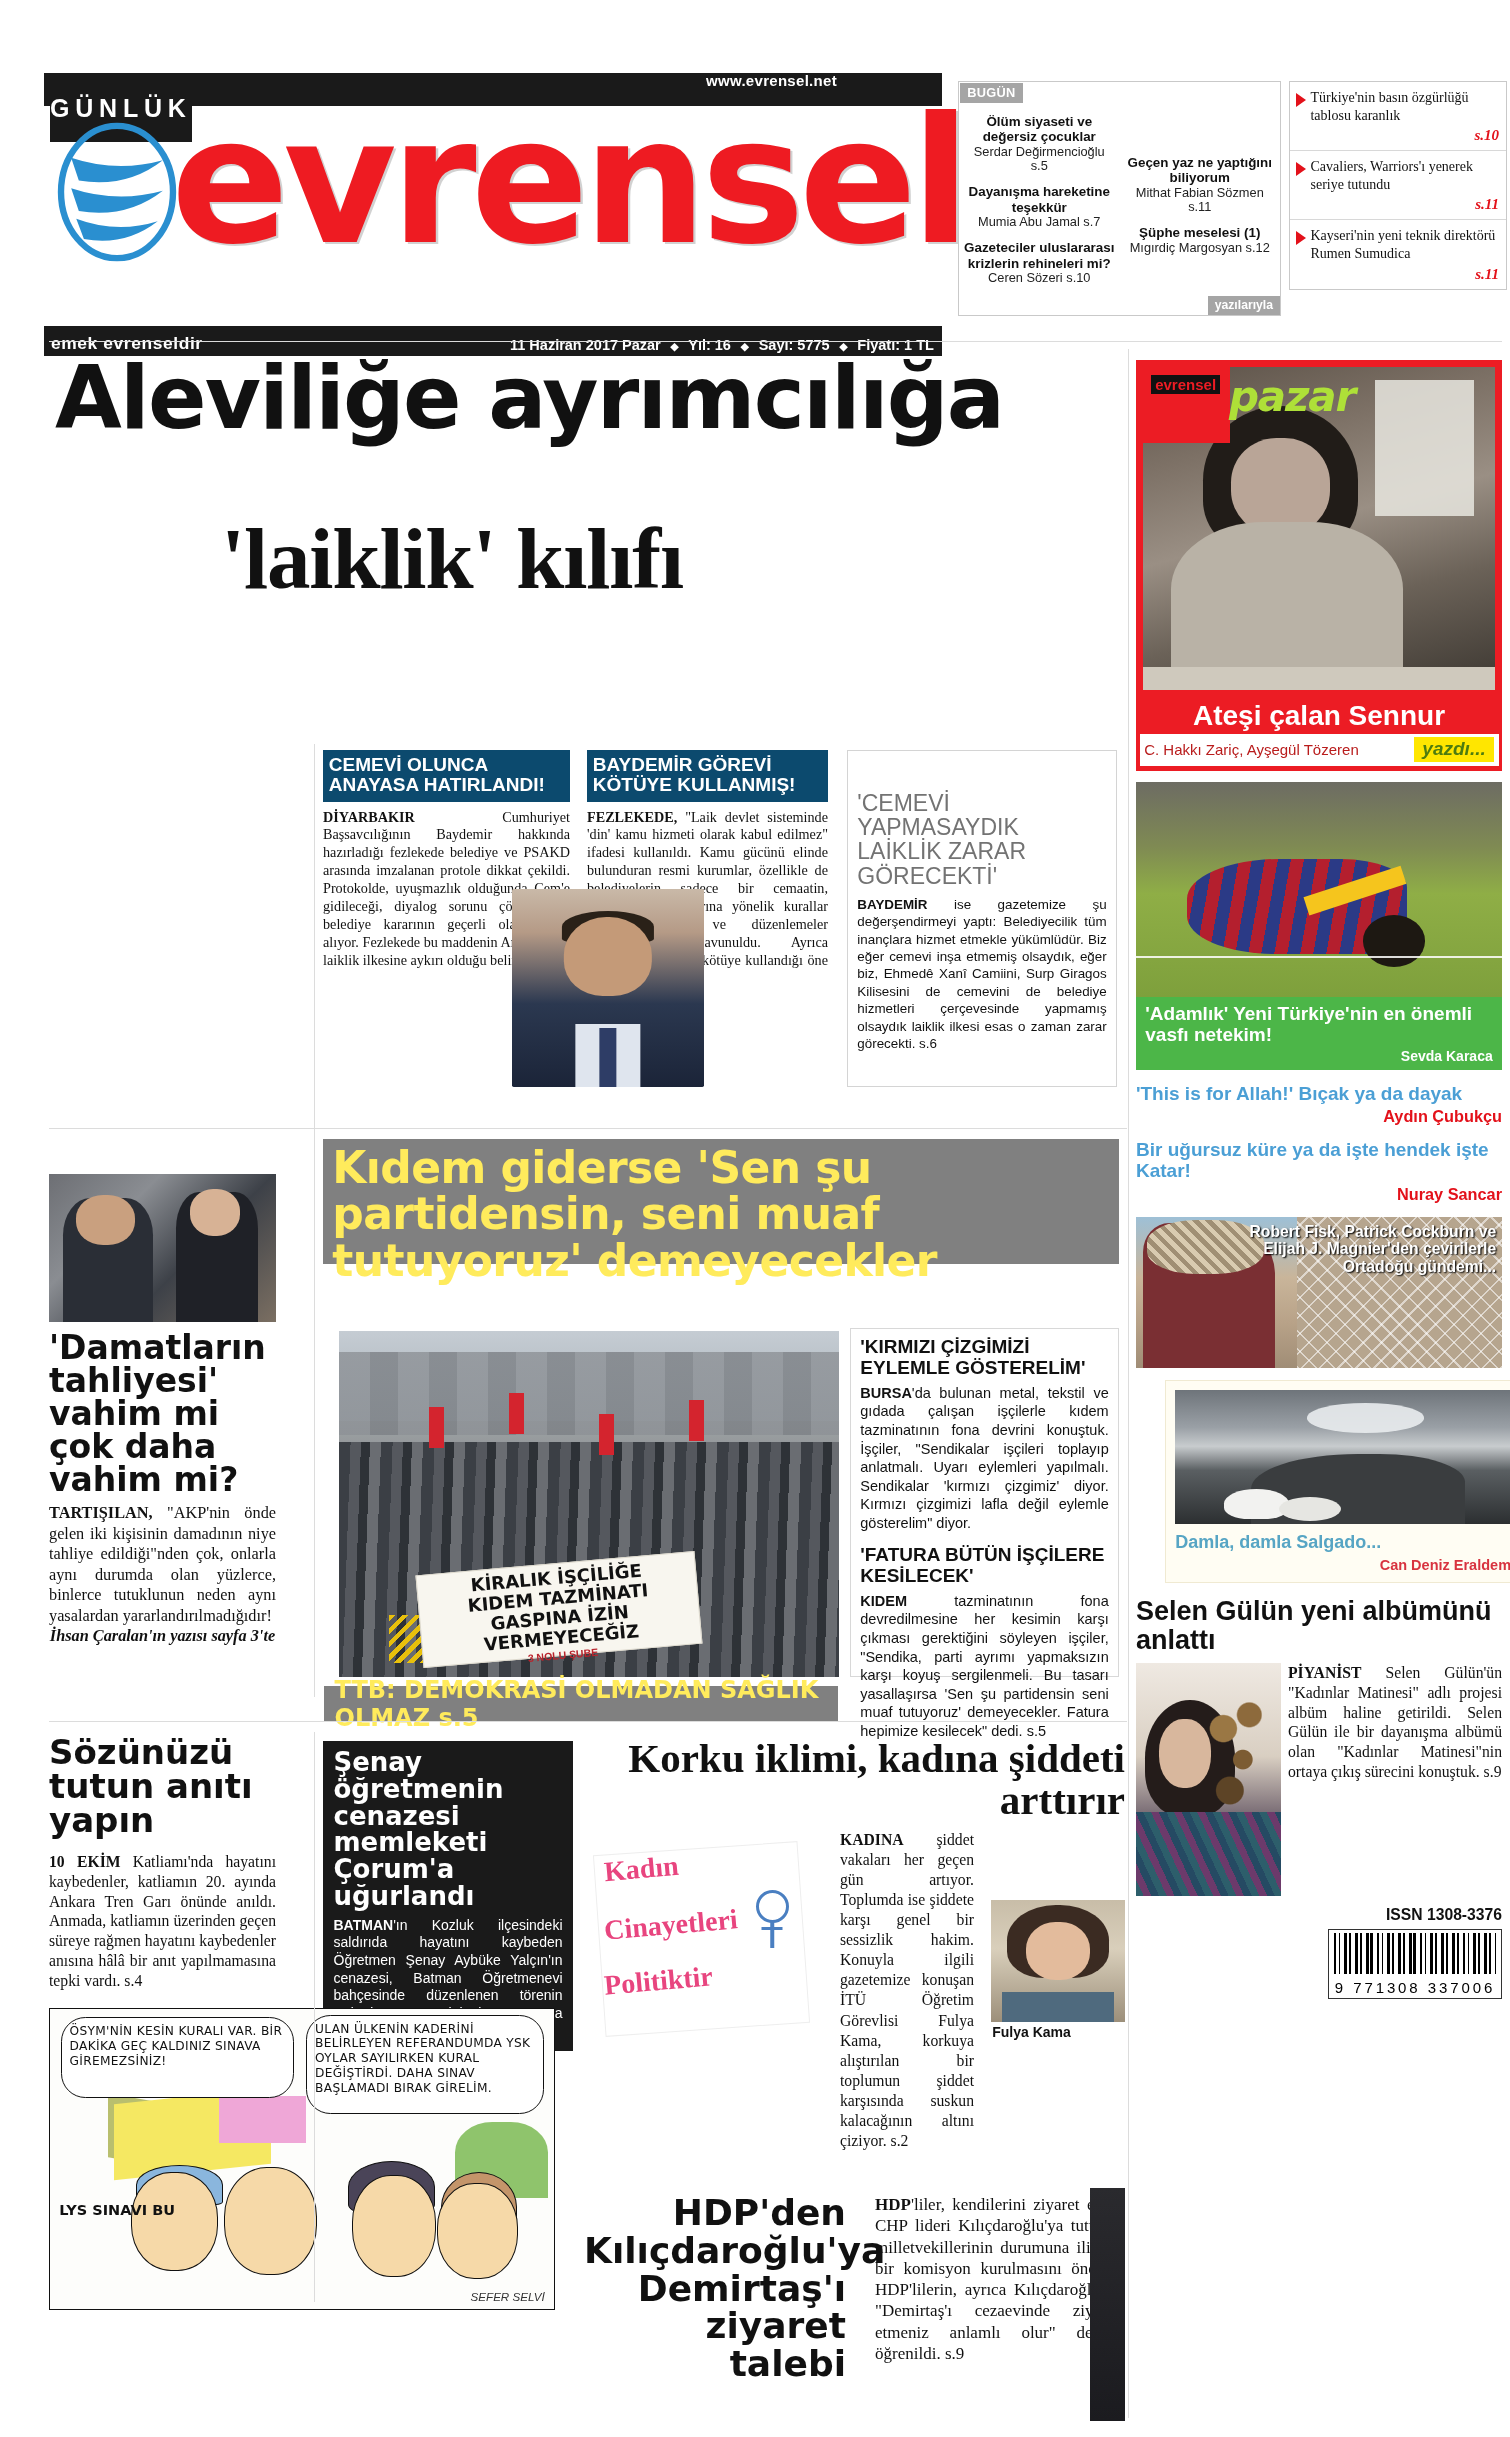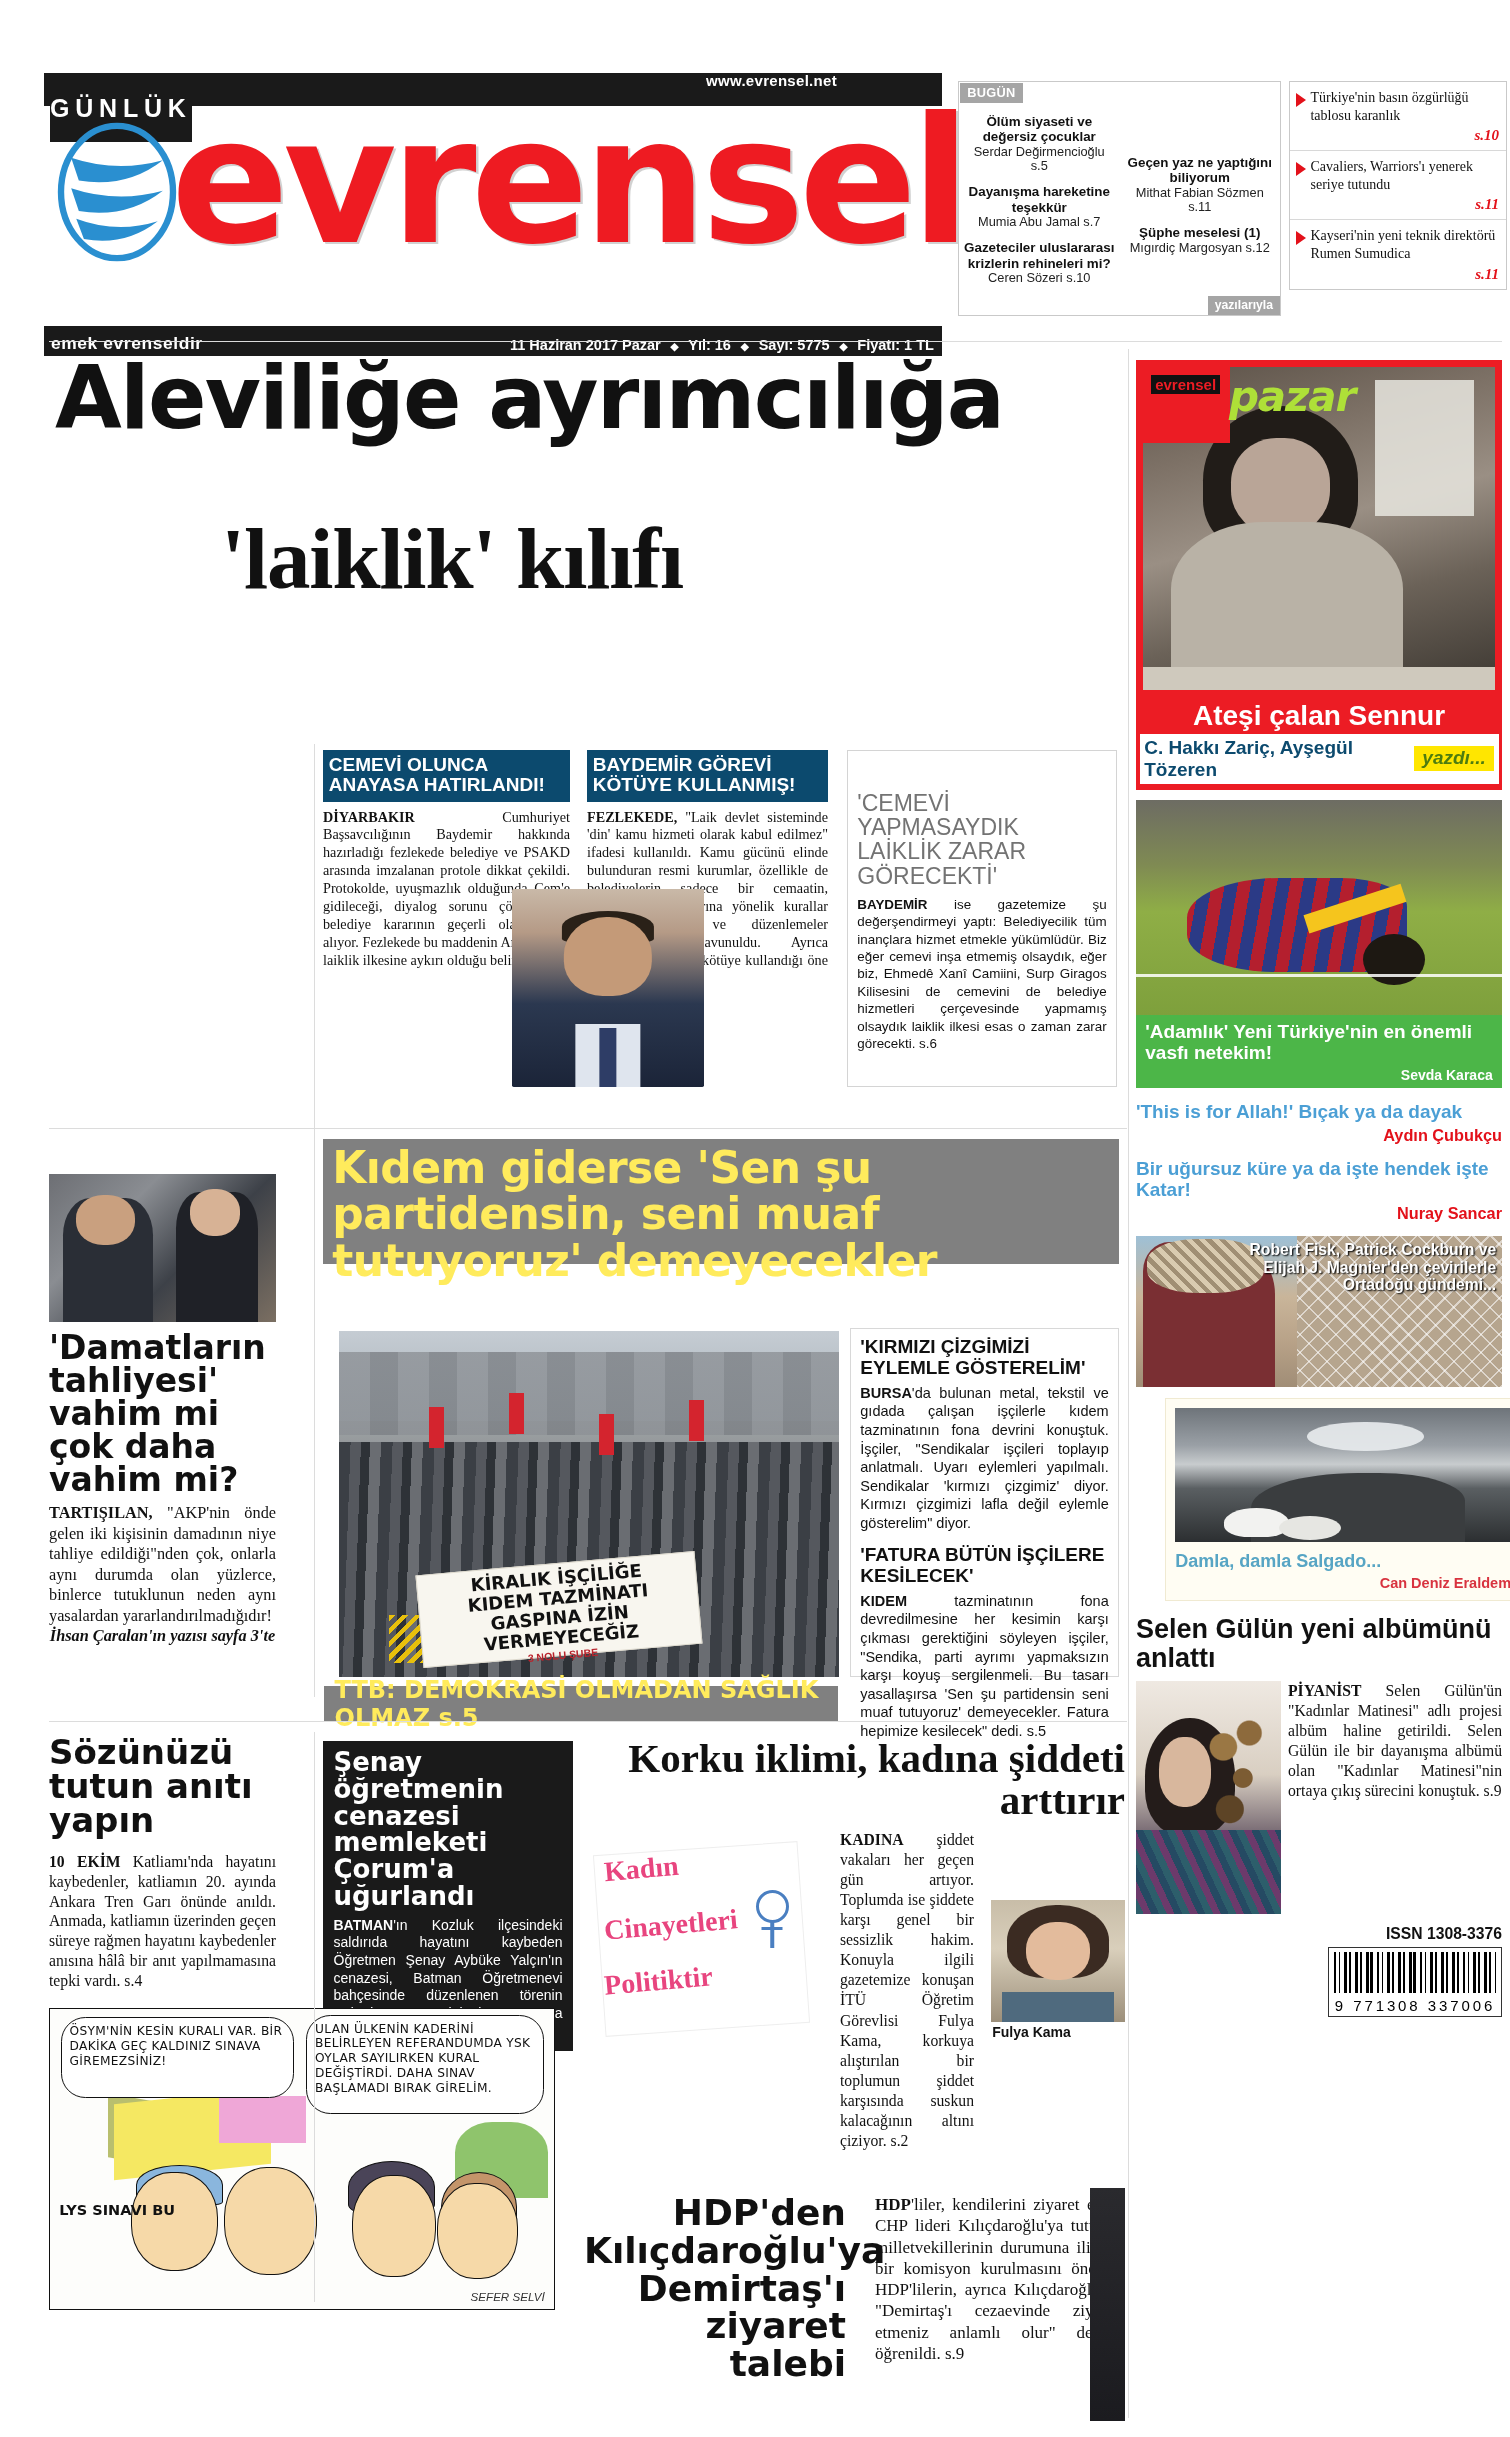--- a/index.html
+++ b/index.html
@@ -102,21 +102,21 @@
   .pazar-logo { position:absolute; left:0; top:0; width:87px; height:76px; background:#ec1c24; }
   .pazar-ev { position:absolute; left:8.1px; top:8.1px; background:#111; color:#ec1c24;
      font-weight:bold; font-size:15px; padding:1.2px 4.1px; }
   .pazar-word { position:absolute; left:86px; top:4.7px; font-style:italic; font-weight:bold;
      font-size:42px; color:#aee038; font-family:"DejaVu Sans", sans-serif; letter-spacing:-1.2px; }
 
   .ates-bar { width:366px; background:#ec1c24; padding:4.7px 0 5.8px; }
   .ates-t { color:#fff; font-weight:bold; font-size:28px; text-align:center; line-height:1; }
   .ates-sub { background:#fff; margin:4.7px 3.5px 0; display:flex; align-items:center; justify-content:space-between;
      padding:2.3px 4.7px 3.5px; }
-  .ates-names { font-weight:bold; font-size:19px; color:#0c4a6e; }
+  .ates-names { font-weight:normal; font-size:15px; color:#b91c1c; }
   .yazdi { background:#ffe600; font-weight:bold; font-style:italic; font-size:19px; padding:1.2px 8.1px 2.3px; color:#4d7c0f;text-align:right; }
 
   .sp-photo { width:366px; height:215px; margin-top:10.5px; position:relative; overflow:hidden;
      background: linear-gradient(180deg,#6d6c63 0%,#7f8a53 30%,#8fae46 52%,#7ea03c 100%); }
   .sp-player { position:absolute; left:14%; top:36%; width:60%; height:44%;
      background: repeating-linear-gradient(100deg,#b41f2e 0 12.8px,#2b3a86 12.8px 25.6px); border-radius:42% 30% 18% 40%; }
   .sp-band { position:absolute; left:46%; top:46%; width:28%; height:9%; background:#f5c51d; transform:rotate(-18deg); }
   .sp-head { position:absolute; left:62%; top:62%; width:17%; height:24%; background:#1d1812; border-radius:50%; }
   .sp-line { position:absolute; left:0; bottom:18%; width:100%; height:2.3px; background:#fff; opacity:.85; }
   .green-cap { width:366px; background:#4cb648; padding:7px 9.3px 5.8px; }

